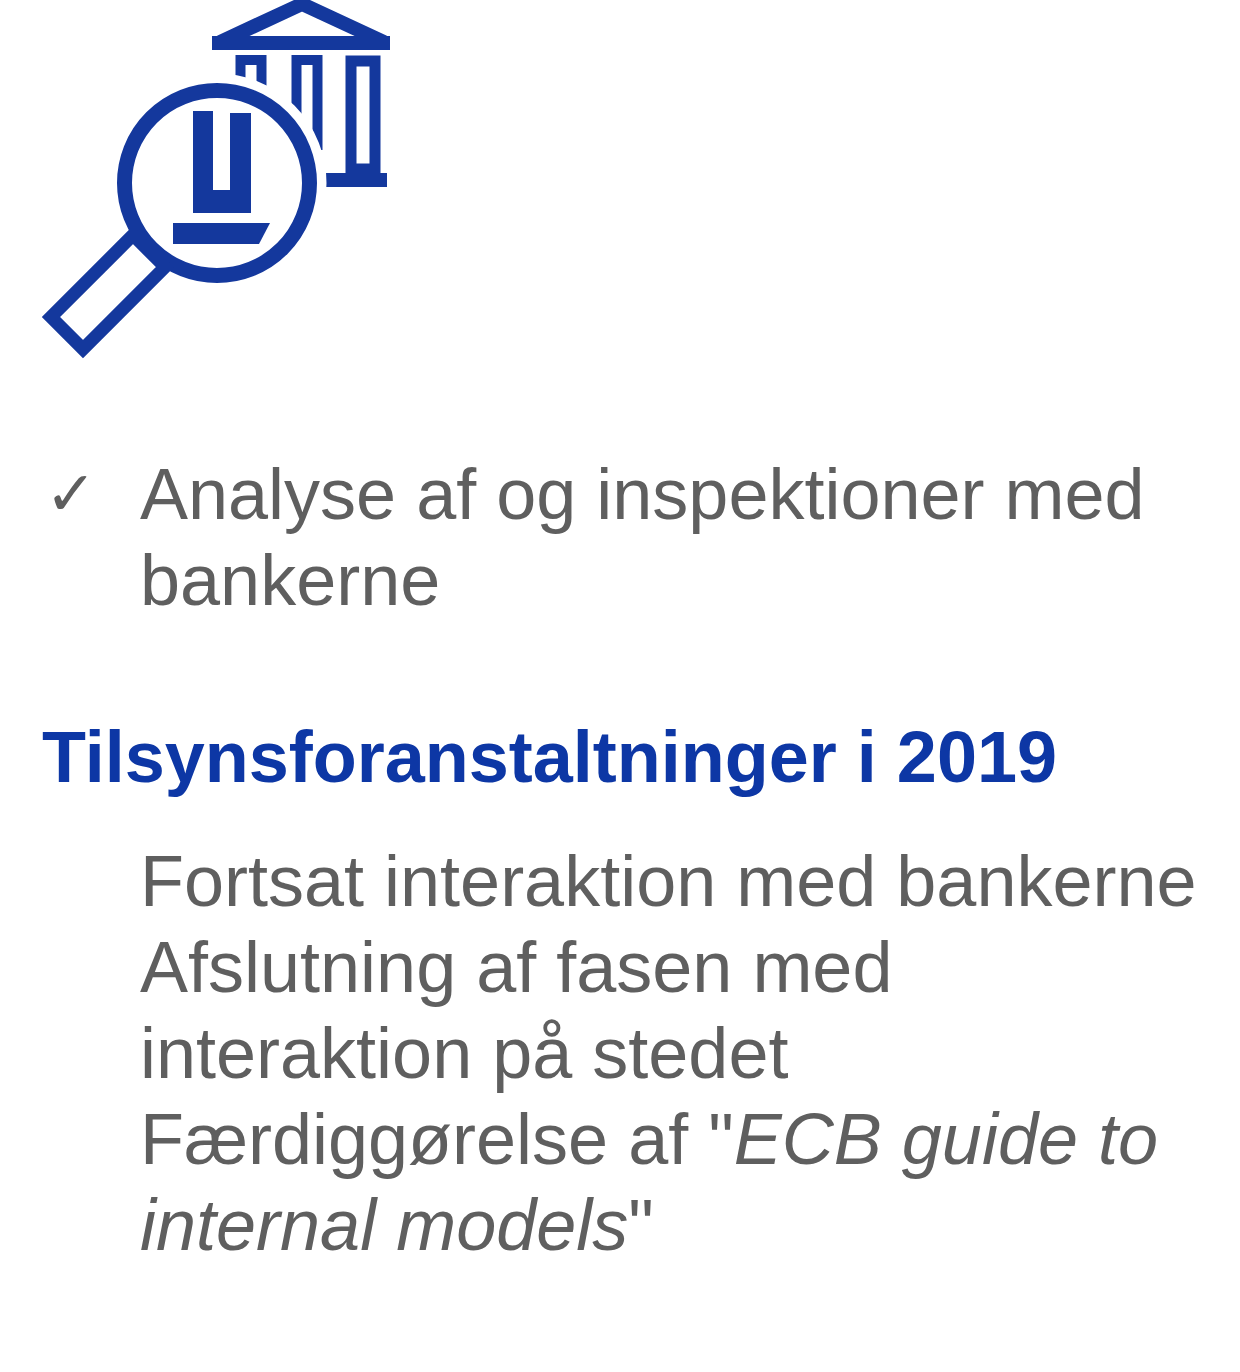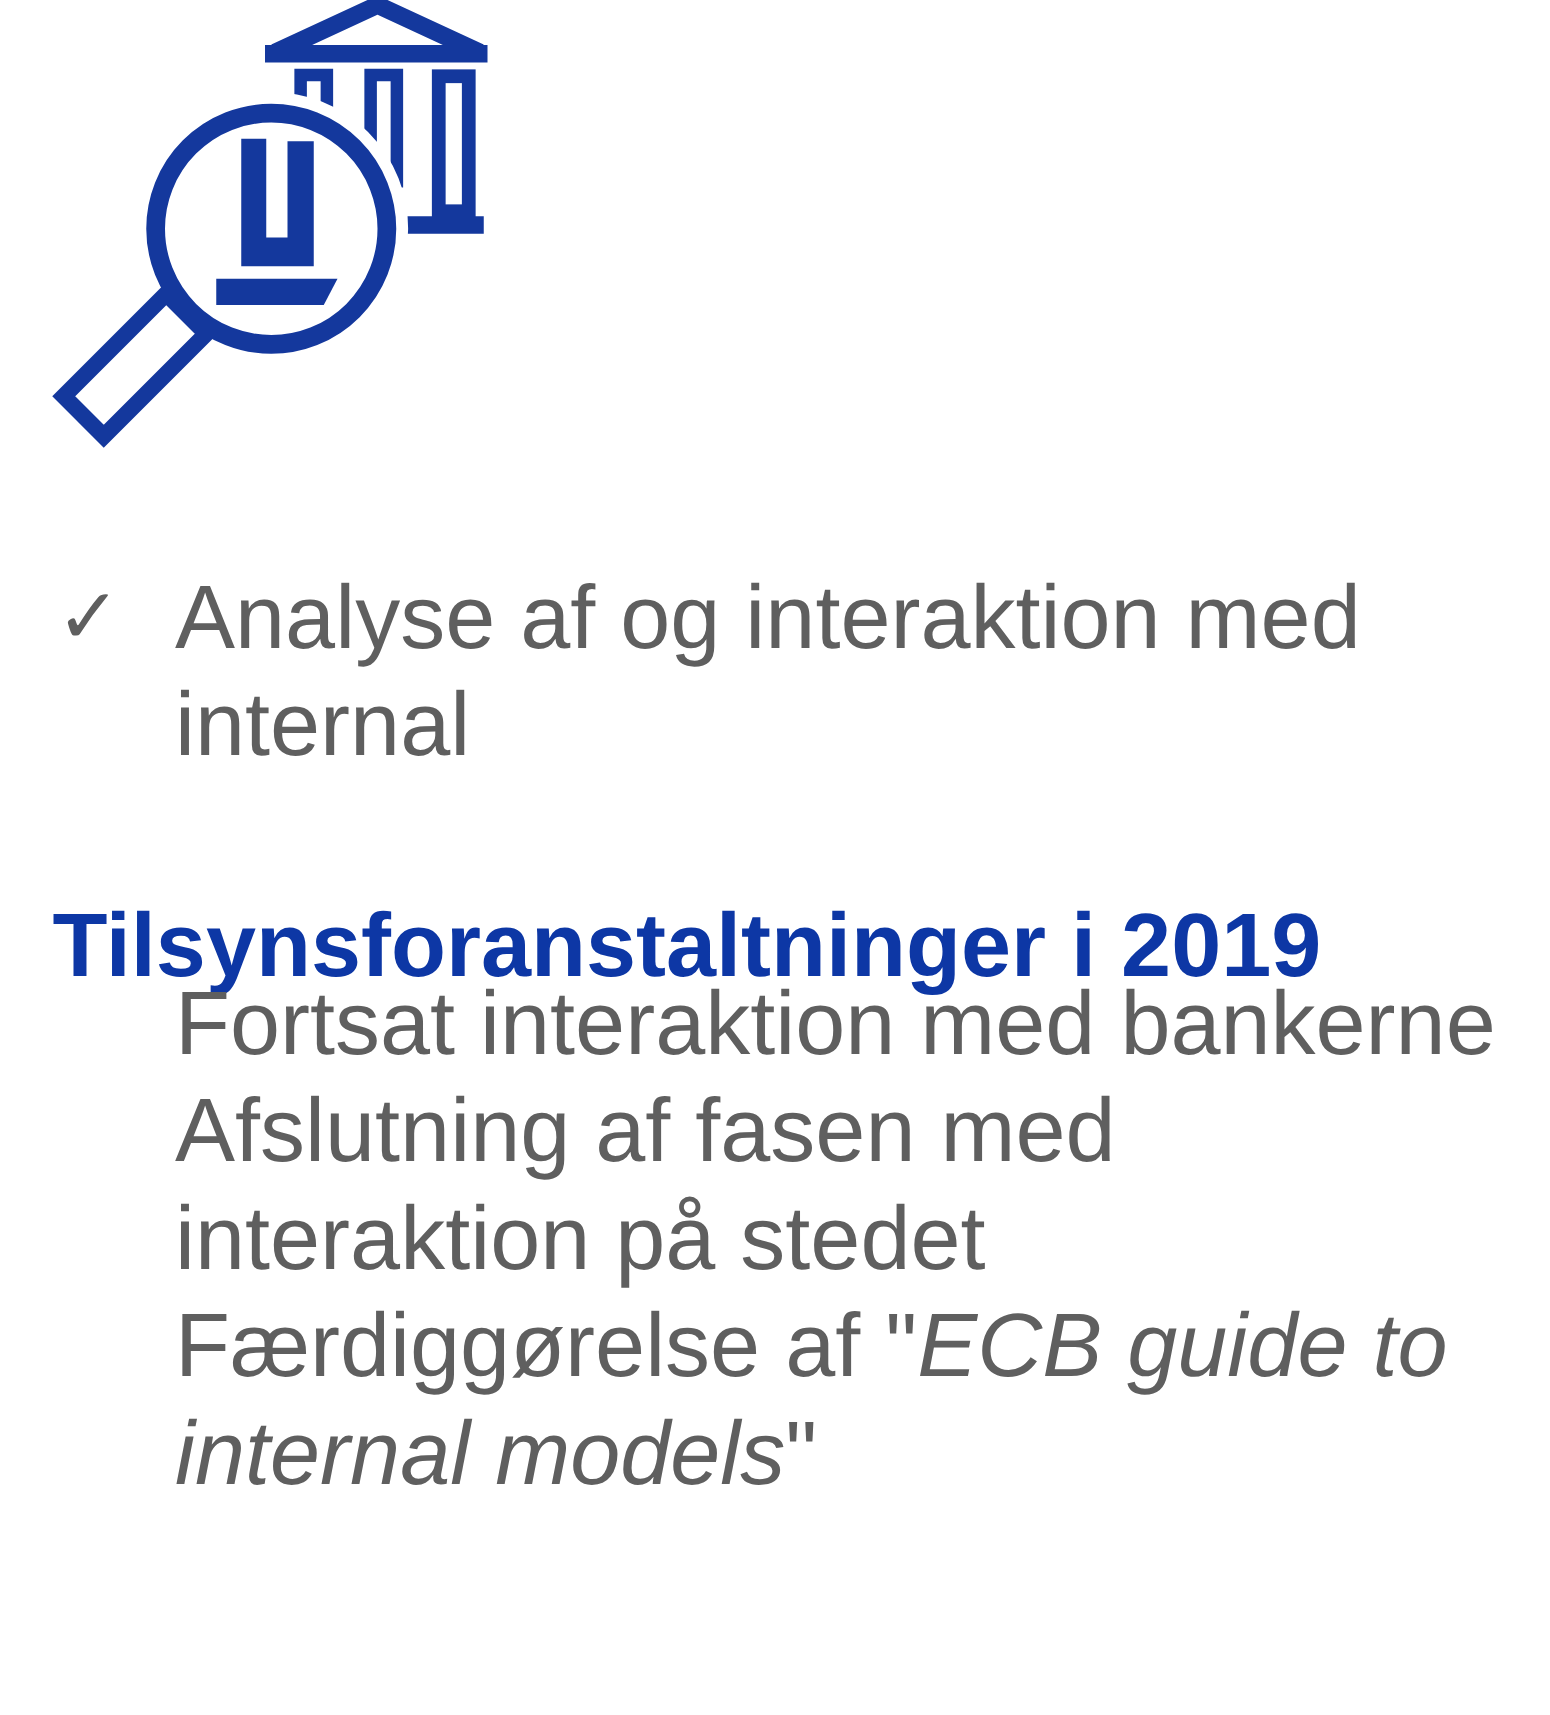--- a/index.html
+++ b/index.html
@@ -37,21 +37,21 @@
   .body-text{
     width:1070px;
     font-size:72px;line-height:86px;color:var(--gray);
   }
   .heading{
     position:absolute;left:42px;top:714px;margin:0;
     font-size:72px;line-height:86px;font-weight:bold;
     color:var(--blue);white-space:nowrap;
   }
   ul.bullets{
-    position:absolute;left:45px;top:776px;
+    position:absolute;left:45px;top:838px;
     margin:0;padding:0;list-style:none;
   }
   ul.bullets li{display:flex;align-items:flex-start;}
   .dot-col{flex:0 0 95px;width:95px;}
   .dot{
     width:17px;height:17px;border-radius:50%;
     background:var(--gray);margin:35px 0 0 6px;
   }
   .italic{font-style:italic;}
 </style>
@@ -73,21 +73,21 @@
     <circle class="ring" cx="177" cy="183" r="92.5"></circle>
     <g>
       <path class="fill" d="M153,111 H173 V190 H190 V113 H211 V213 H153 Z"></path>
       <path class="fill" d="M133,223 H230 L219,244 H133 Z"></path>
     </g>
     <path class="st13" d="M93,235 L125,267 L43,349 L11,317 Z"></path>
   </svg>
 
   <div class="check-item">
     <span class="check-marker">✓</span>
-    <span class="body-text">Analyse af og interaktion med internal</span>
+    <span class="body-text">Analyse af og inspektioner med bankerne</span>
   </div>
 
   <h2 class="heading">Tilsynsforanstaltninger i 2019</h2>
 
   <ul class="bullets" id="bullet-list">
       <li>
         <span class="dot-col"><span class="dot"></span></span>
         <span class="body-text"><span>Fortsat interaktion med bankerne</span></span>
       </li>
       <li>

